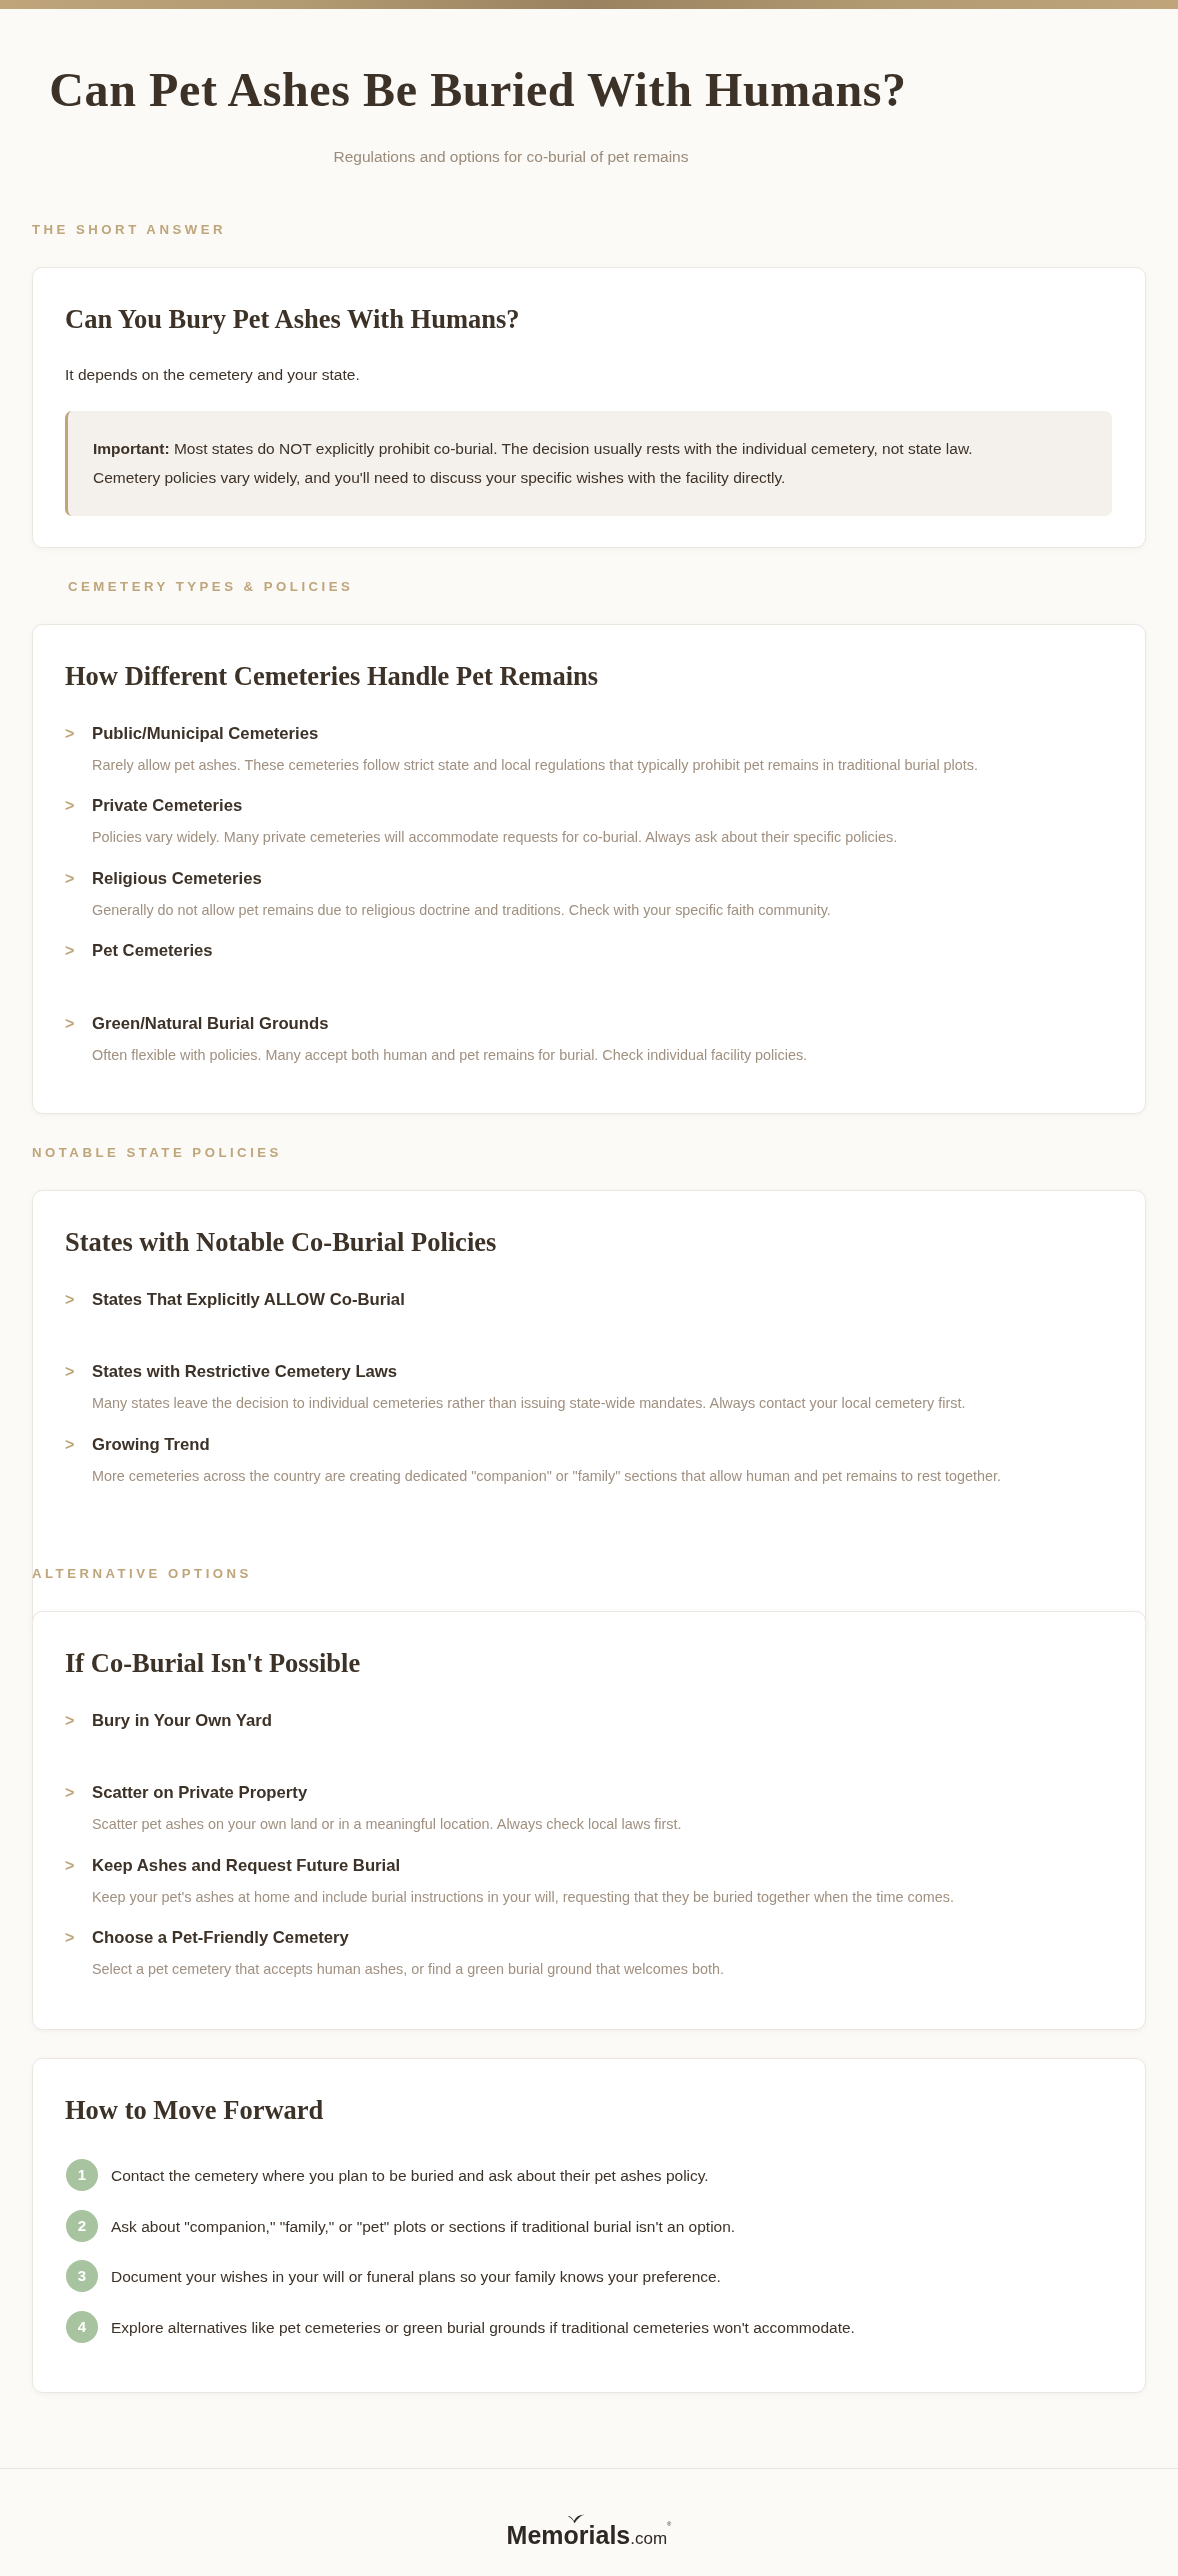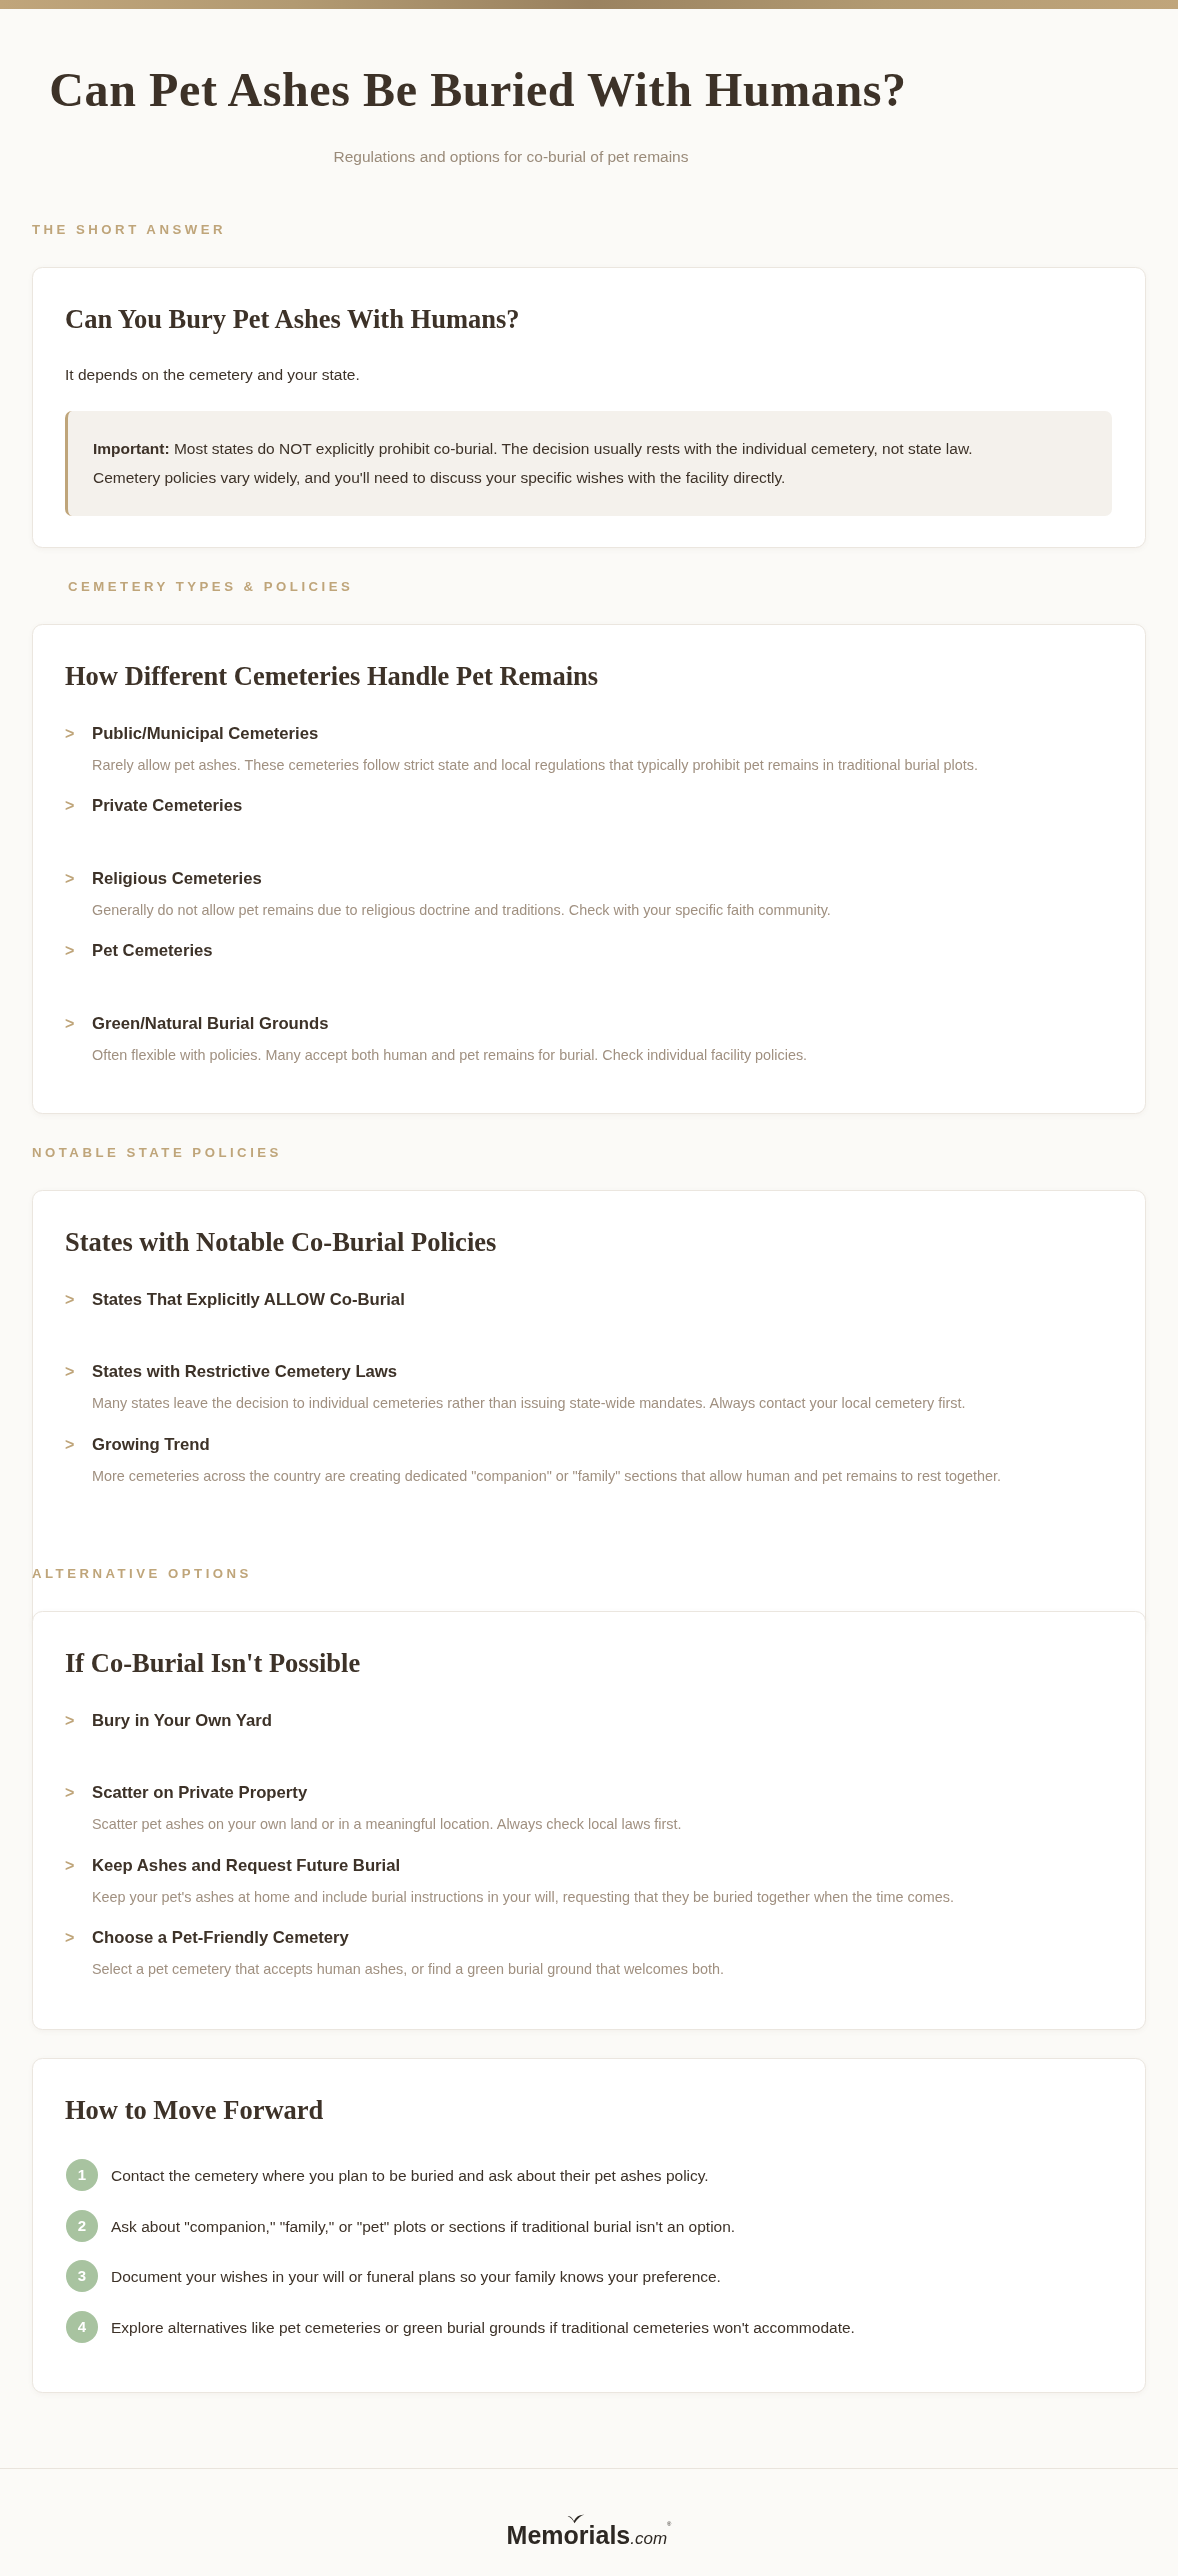--- a/index.html
+++ b/index.html
@@ -21,21 +21,21 @@
   .item .chev { position: absolute; left: 0; top: 0; font-size: 16px; color: #bfa57a; font-weight: bold; line-height: 21px; }
   .item .heading { position: absolute; left: 27px; top: 0; font-size: 16.7px; font-weight: bold; color: #3d3228; line-height: 21px; }
   .item .desc { position: absolute; left: 27px; top: 32px; font-size: 14.4px; color: #a09080; line-height: 21px; white-space: nowrap; }
   .step { position: absolute; left: 33px; width: 1035px; height: 33px; }
   .step .num { position: absolute; left: 0; top: 0; width: 32px; height: 32px; border-radius: 50%; background: #a8c3a0; color: #ffffff; font-weight: bold; font-size: 15px; text-align: center; line-height: 32px; }
   .step .txt { position: absolute; left: 45px; top: 5.8px; font-size: 15.5px; color: #3d3228; line-height: 21px; white-space: nowrap; }
   .footer-line { position: absolute; left: 0; top: 2468px; width: 1178px; height: 1.2px; background: #e9e4dc; }
   .logo { position: absolute; left: 0; top: 2513px; width: 1178px; text-align: center; }
   .logo-inner { display: inline-block; position: relative; padding-top: 8px; }
   .logo-word { font-size: 25px; font-weight: bold; color: #2d2823; letter-spacing: 0px; }
-  .logo-dom { font-size: 17px; color: #2d2823; font-style: italic; }
+  .logo-dom { font-size: 17px; color: #2d2823; }
   .logo-reg { font-size: 5.8px; vertical-align: top; color: #2d2823; }
   .logo-bird { position: absolute; left: 60px; top: 0; width: 18.4px; height: 11.5px; }
 </style>
 </head>
 <body>
 
 <div class="topbar"></div>
 
 <h1 class="title">Can Pet Ashes Be Buried With Humans?</h1>
 <p class="subtitle">Regulations and options for co-burial of pet remains</p>
@@ -54,20 +54,21 @@
 <div class="card" style="top:624px; height:490px;">
   <h2 class="card-title" style="top:36px;">How Different Cemeteries Handle Pet Remains</h2>
   <div class="item" style="top:98px;">
     <span class="chev">&gt;</span>
     <span class="heading">Public/Municipal Cemeteries</span>
     <span class="desc">Rarely allow pet ashes. These cemeteries follow strict state and local regulations that typically prohibit pet remains in traditional burial plots.</span>
   </div>
   <div class="item" style="top:170px;">
     <span class="chev">&gt;</span>
     <span class="heading">Private Cemeteries</span>
+    <span class="desc">Policies vary widely. Many private cemeteries will accommodate requests for co-burial. Always ask about their specific policies.</span>
   </div>
   <div class="item" style="top:243px;">
     <span class="chev">&gt;</span>
     <span class="heading">Religious Cemeteries</span>
     <span class="desc">Generally do not allow pet remains due to religious doctrine and traditions. Check with your specific faith community.</span>
   </div>
   <div class="item" style="top:315px;">
     <span class="chev">&gt;</span>
     <span class="heading">Pet Cemeteries</span>
   </div>

